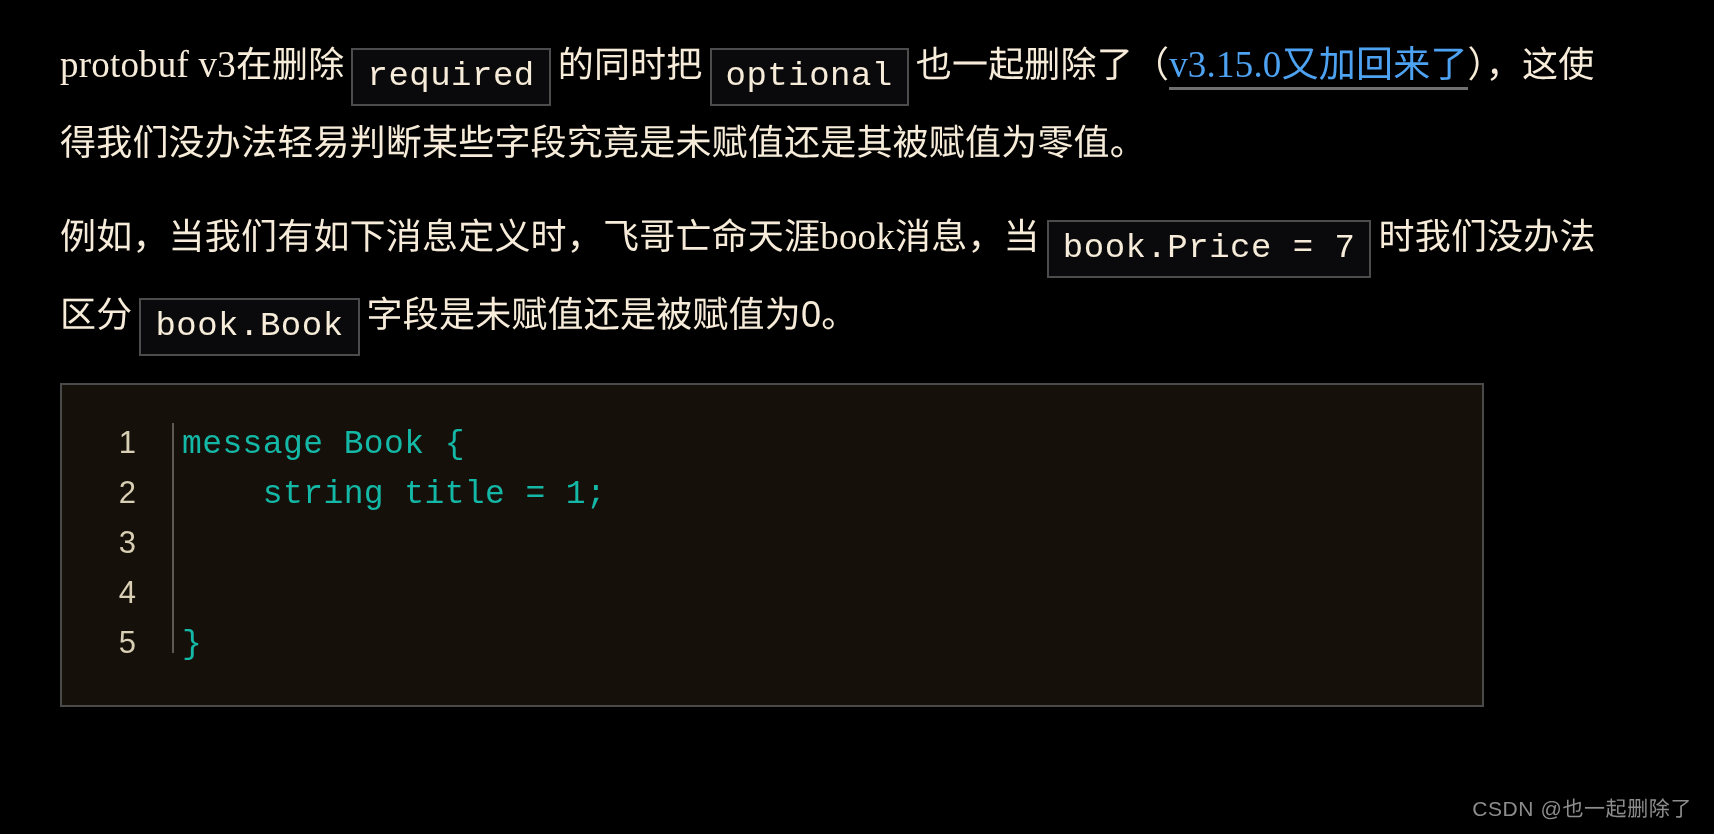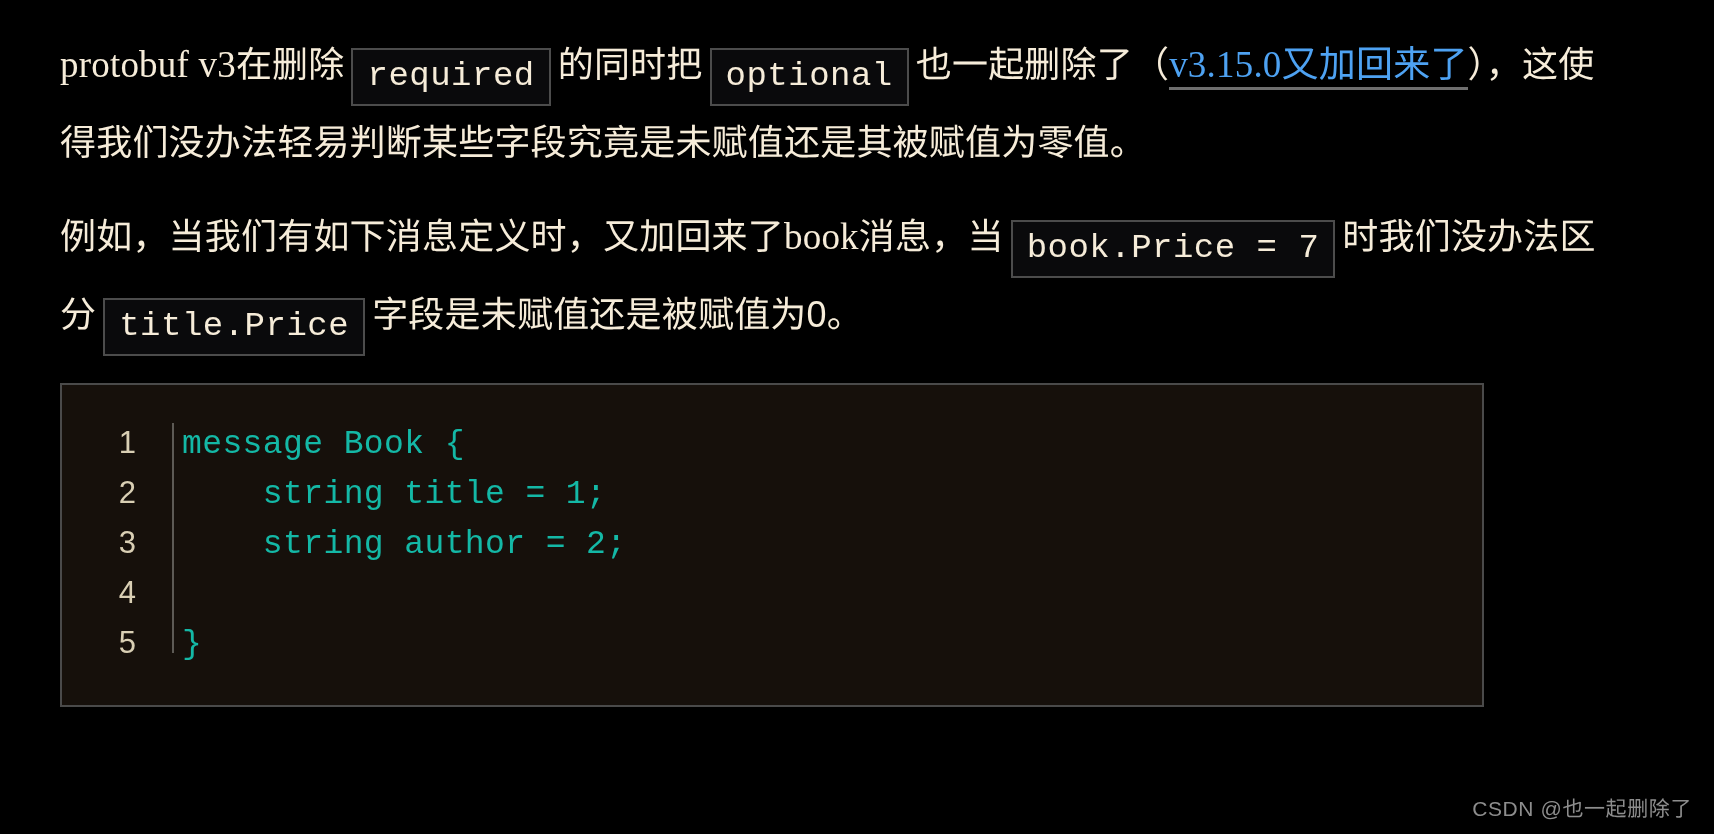--- a/index.html
+++ b/index.html
@@ -148,39 +148,38 @@
 </style>
 </head>
 <body>
 
 <div class="page">
 
   <div class="article">
 
     <p class="para p1"><span class="latin">protobuf v3</span><span class="cjk">在删除</span><code class="icode">required</code><span class="cjk">的同时把</span><code class="icode">optional</code><span class="cjk">也一起删除了（</span><a class="link"><span class="lat">v3.15.0</span><span>又加回来了</span></a><span class="cjk">），这使得我们没办法轻易判断某些字段究竟是未赋值还是其被赋值为零值。</span></p>
 
-    <p class="para p2"><span class="cjk">例如，当我们有如下消息定义时，又加回来了</span><span class="latin">book</span><span class="cjk">消息，当</span><code class="icode">book.Price = 7</code><span class="cjk">时我们没办法区分</span><code class="icode">title.Price</code><span class="cjk">字段是未赋值还是被赋值为0。</span></p>
+    <p class="para p2"><span class="cjk">例如，当我们有如下消息定义时，飞哥亡命天涯</span><span class="latin">book</span><span class="cjk">消息，当</span><code class="icode">book.Price = 7</code><span class="cjk">时我们没办法区分</span><code class="icode">book.Book</code><span class="cjk">字段是未赋值还是被赋值为0。</span></p>
 
   </div>
 
   <div class="codeblock">
     <div class="code-inner">
       <div class="gutter-rule"></div>
 
       <div class="code-line">
         <span class="ln">1</span>
         <span class="lcode">message Book {</span>
       </div>
       <div class="code-line">
         <span class="ln">2</span>
         <span class="lcode">    string title = 1;</span>
       </div>
       <div class="code-line">
         <span class="ln">3</span>
-        <span class="lcode">    string author = 2;</span>
       </div>
       <div class="code-line">
         <span class="ln">4</span>
       </div>
       <div class="code-line">
         <span class="ln">5</span>
         <span class="lcode">}</span>
       </div>
     </div>
   </div>

